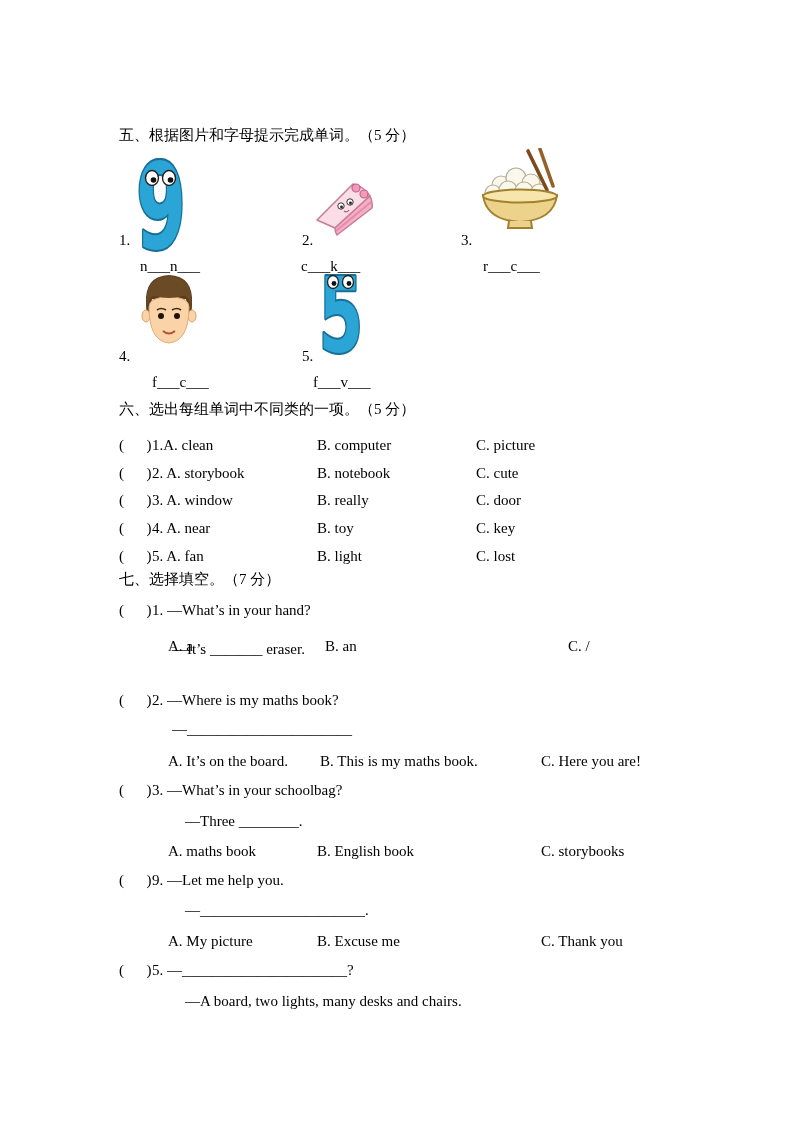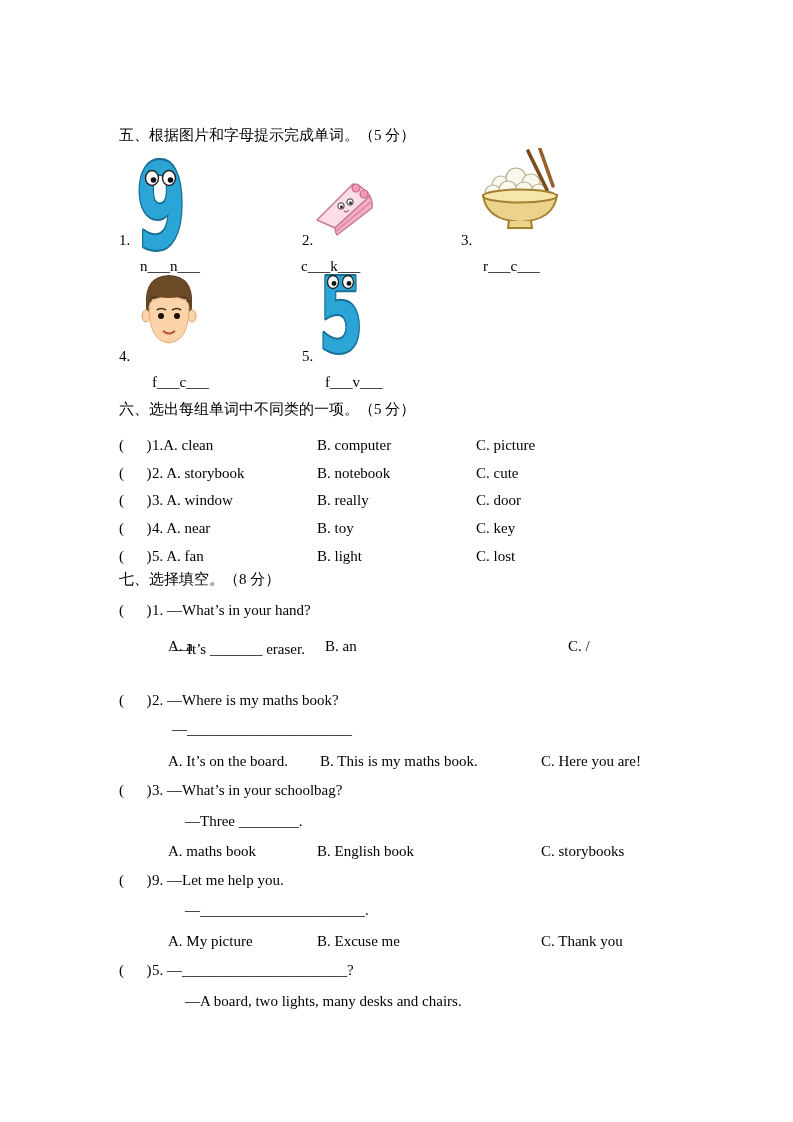--- a/index.html
+++ b/index.html
@@ -104,21 +104,21 @@
       <ellipse cx="30" cy="8" rx="5.5" ry="6.5" fill="#ffffff" stroke="#222222" stroke-width="1.3"></ellipse>
       <circle cx="16" cy="9.5" r="2.4" fill="#111111"></circle>
       <circle cx="31" cy="9.5" r="2.4" fill="#111111"></circle>
     </svg>
   </div>
 
   <span class="abs" style="left:119px; top:347px">4.</span>
   <span class="abs" style="left:302px; top:347px">5.</span>
 
   <span class="abs" style="left:152px; top:373px">f___c___</span>
-  <span class="abs" style="left:325px; top:373px">f___v___</span>
+  <span class="abs" style="left:313px; top:373px">f___v___</span>
 
   <div class="abs" style="left:119px; top:400px">六、选出每组单词中不同类的一项。（5 分）</div>
 
   <div class="row" style="top:436px">
     <span style="left:119px">(      )</span>
     <span style="left:152px">1.A. clean</span>
     <span style="left:317px">B. computer</span>
     <span style="left:476px">C. picture</span>
   </div>
   <div class="row" style="top:464px">
@@ -139,21 +139,21 @@
     <span style="left:317px">B. toy</span>
     <span style="left:476px">C. key</span>
   </div>
   <div class="row" style="top:547px">
     <span style="left:119px">(      )</span>
     <span style="left:152px">5. A. fan</span>
     <span style="left:317px">B. light</span>
     <span style="left:476px">C. lost</span>
   </div>
 
-  <div class="abs" style="left:119px; top:570px">七、选择填空。（8 分）</div>
+  <div class="abs" style="left:119px; top:570px">七、选择填空。（7 分）</div>
 
   <div class="row" style="top:601px">
     <span style="left:119px">(      )</span>
     <span style="left:152px">1. —What’s in your hand?</span>
   </div>
   <div class="row" style="top:640px">
     <span style="left:172px">—It’s _______ eraser.</span>
   </div>
   <div class="row" style="top:637px">
     <span style="left:168px">A. a</span>

